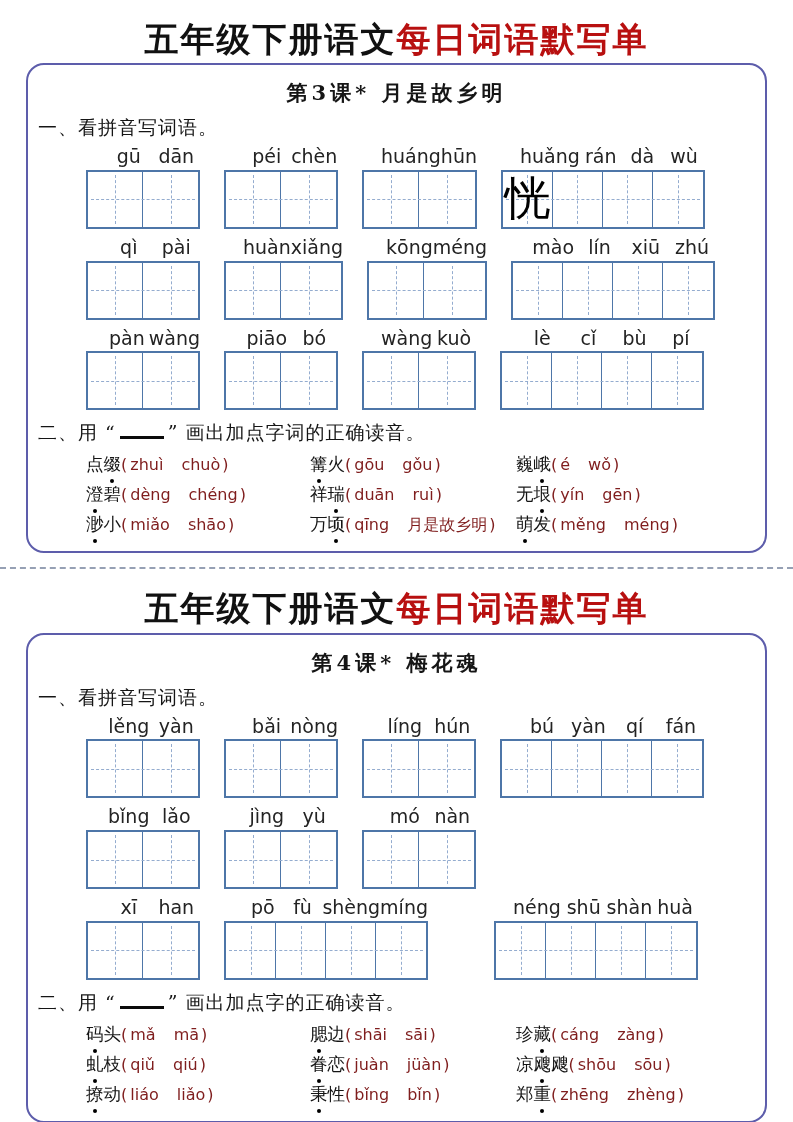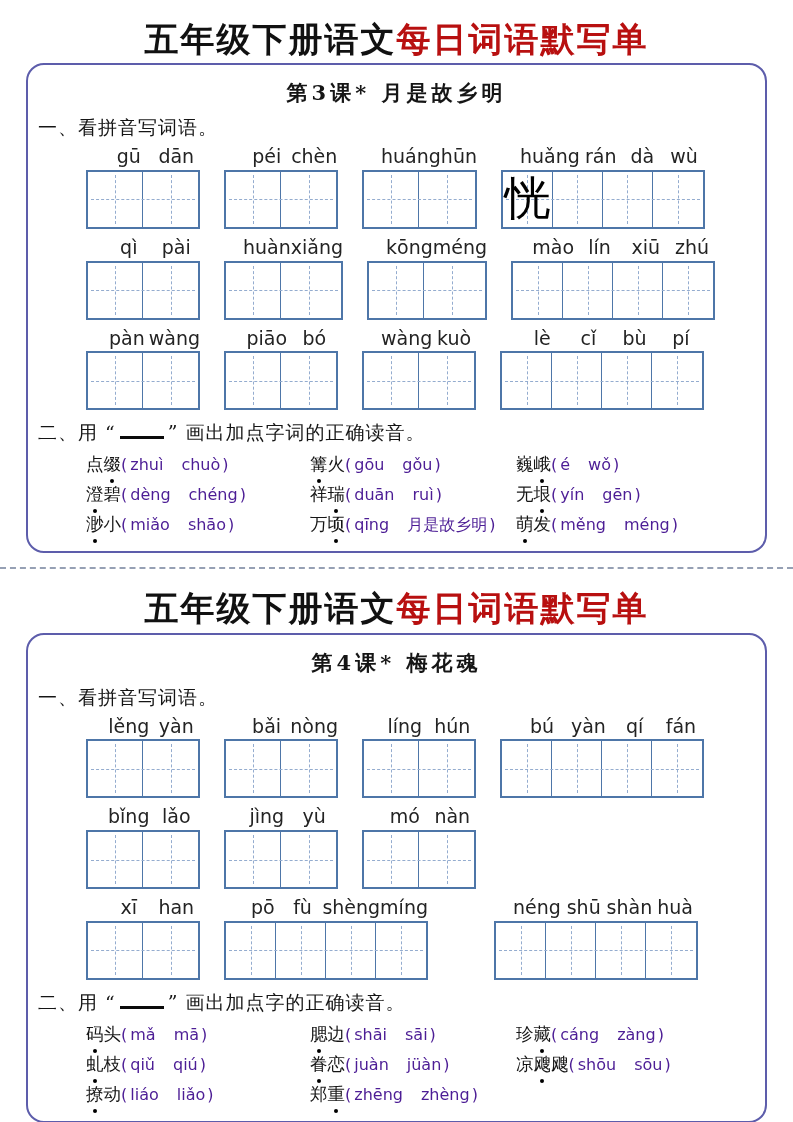--- a/index.html
+++ b/index.html
@@ -72,21 +72,21 @@
   .word-item{white-space:nowrap;line-height:29px;}
   .hz{
     font-size:17.5px;font-weight:400;
     font-family:"DejaVu Serif","Liberation Serif",serif;
   }
   .ch{position:relative;display:inline-block;}
   .ch.dotted::after{
     content:"";position:absolute;left:50%;transform:translateX(-50%);
     bottom:-4px;width:4px;height:4px;border-radius:50%;background:#000;
   }
-  .py{font-size:16px;color:#4c1d95;}
+  .py{font-size:16px;color:#7f1d1d;}
   .opt{margin-left:3px;}
   .opt.second{margin-left:18px;margin-right:2px;}
   .page-sep{border-top:2.5px dashed var(--sep);margin:14px 0 0;}
 </style>
 </head>
 <body>
 
 <div class="page">
   <div class="main-title">
     <span class="t-black">五年级下册语文</span><span class="t-red">每日词语默写单</span>
@@ -386,16 +386,17 @@
       <span>二、用 “</span><span class="blank"></span><span>” 画出加点字的正确读音。</span>
     </div>
     <div class="word-grid">
         <div class="word-item"><span class="hz"><span class="ch dotted">码</span><span class="ch">头</span></span><span class="py">(<span class="opt">mǎ</span><span class="opt second">mā</span>)</span></div>
         <div class="word-item"><span class="hz"><span class="ch dotted">腮</span><span class="ch">边</span></span><span class="py">(<span class="opt">shāi</span><span class="opt second">sāi</span>)</span></div>
         <div class="word-item"><span class="hz"><span class="ch">珍</span><span class="ch dotted">藏</span></span><span class="py">(<span class="opt">cáng</span><span class="opt second">zàng</span>)</span></div>
         <div class="word-item"><span class="hz"><span class="ch dotted">虬</span><span class="ch">枝</span></span><span class="py">(<span class="opt">qiǔ</span><span class="opt second">qiú</span>)</span></div>
         <div class="word-item"><span class="hz"><span class="ch dotted">眷</span><span class="ch">恋</span></span><span class="py">(<span class="opt">juàn</span><span class="opt second">jüàn</span>)</span></div>
         <div class="word-item"><span class="hz"><span class="ch">凉</span><span class="ch dotted">飕</span><span class="ch">飕</span></span><span class="py">(<span class="opt">shōu</span><span class="opt second">sōu</span>)</span></div>
         <div class="word-item"><span class="hz"><span class="ch dotted">撩</span><span class="ch">动</span></span><span class="py">(<span class="opt">liáo</span><span class="opt second">liǎo</span>)</span></div>
+        <div class="word-item"><span class="hz"><span class="ch dotted">秉</span><span class="ch">性</span></span><span class="py">(<span class="opt">bǐng</span><span class="opt second">bǐn</span>)</span></div>
         <div class="word-item"><span class="hz"><span class="ch">郑</span><span class="ch dotted">重</span></span><span class="py">(<span class="opt">zhēng</span><span class="opt second">zhèng</span>)</span></div>
       </div>
   </div>
 </div>
 
 </body></html>

